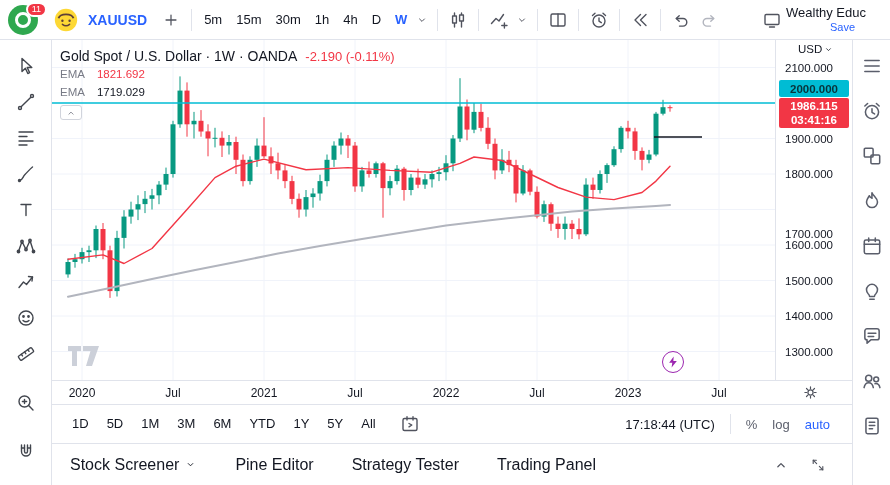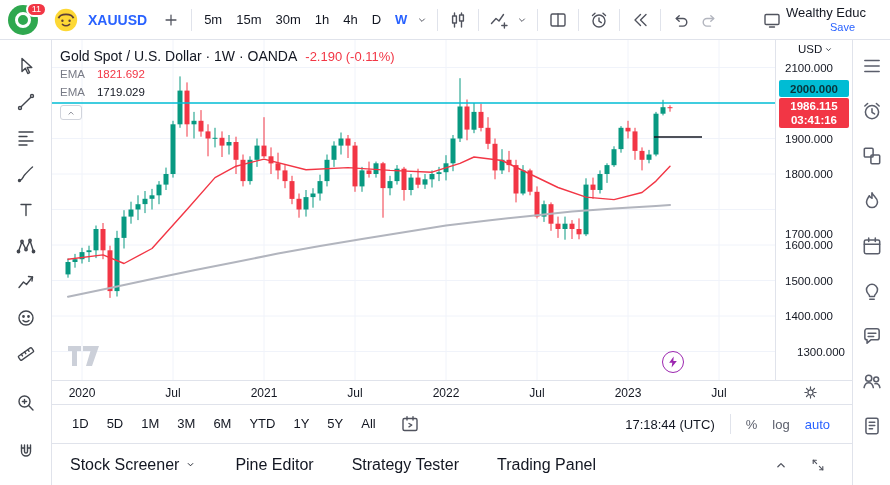--- a/index.html
+++ b/index.html
@@ -566,21 +566,21 @@
     <div>1986.115</div>
     <div>03:41:16</div>
   </div>
 <div class="price-label" style="top: 20px;">2100.000</div>
     <div class="price-label" style="top: 91px;">1900.000</div>
     <div class="price-label" style="top: 126px;">1800.000</div>
     <div class="price-label" style="top: 162px; margin-top: 24px;">1700.000</div>
     <div class="price-label" style="top: 197px;">1600.000</div>
     <div class="price-label" style="top: 233px;">1500.000</div>
     <div class="price-label" style="top: 268px;">1400.000</div>
-    <div class="price-label" style="top: 304px; margin-left: 12px;">1300.000</div>
+    <div class="price-label" style="top: 304px;">1300.000</div>
   </div>
 
 <div id="time-axis">
   <span id="axis-gear" class="ico">
       <span class="ico">
         <svg viewBox="0 0 20 20" width="17" height="17" fill="none" stroke="currentColor" stroke-width="1.4" stroke-linecap="round" stroke-linejoin="round">
           <circle cx="10" cy="10" r="3"></circle>
           <path d="M10 3.4v2.2M10 14.4v2.2M3.4 10h2.2M14.4 10h2.2M5.3 5.3l1.6 1.6M13.1 13.1l1.6 1.6M14.7 5.3l-1.6 1.6M6.9 13.1l-1.6 1.6"></path>
         </svg>
       </span>

